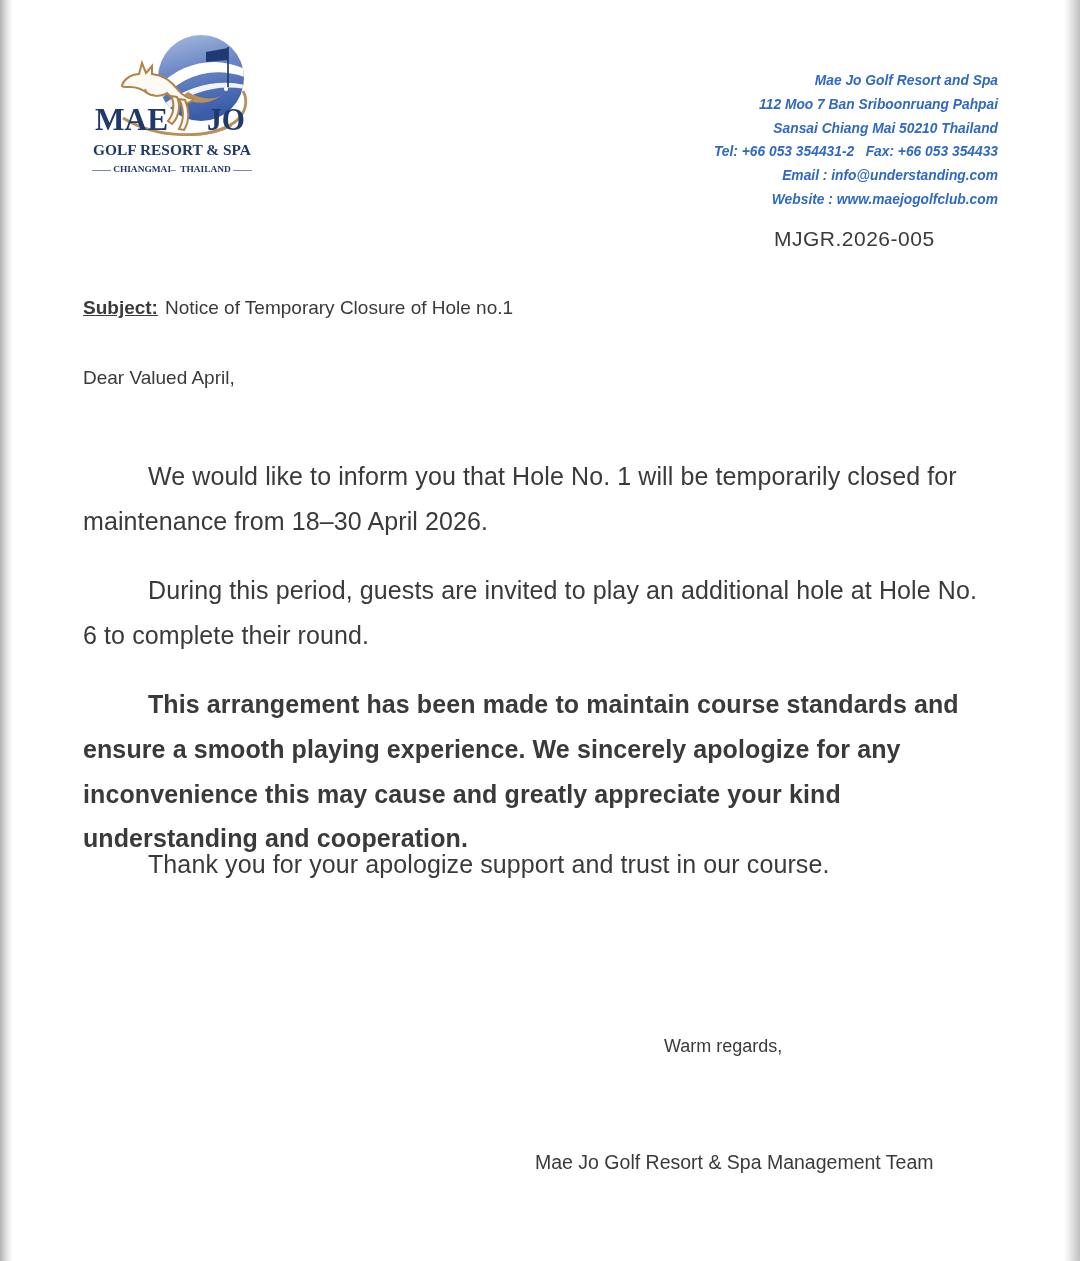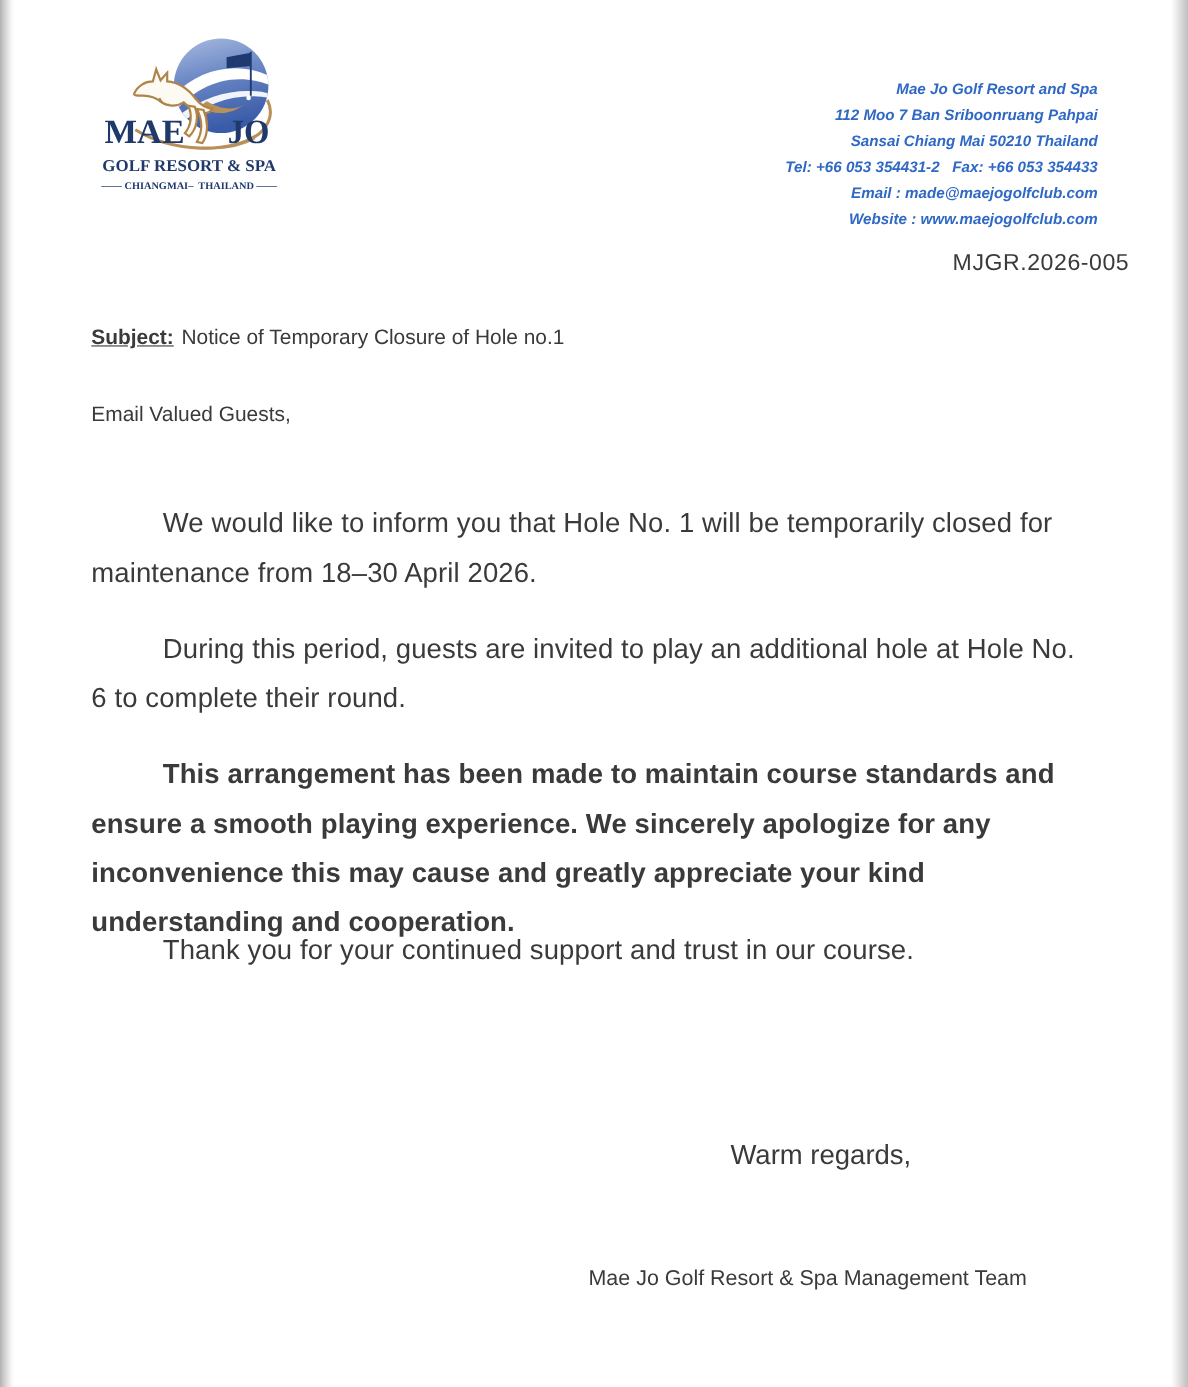--- a/index.html
+++ b/index.html
@@ -31,21 +31,21 @@
     position: absolute; top: 37px; right: 82px;
     text-align: right;
     color: #3069c4;
     font-weight: bold; font-style: italic;
     font-size: 13.8px;
     margin-top: 32px;
   }
   .contact .contact-line { line-height: 23.8px; white-space: pre; }
 
   .ref-number {
-    position: absolute; left: 866px; top: 227px;
+    position: absolute; left: 774px; top: 227px;
     font-size: 21px; letter-spacing: 0.5px; color: #3a3a3a;
   }
 
   .subject-line {
     position: absolute; left: 83px; top: 297px;
     font-size: 19px; color: #3a3a3a;
   }
   .subject-label { font-weight: bold; margin-right: 7px; text-decoration: underline; }
 
   .salutation {
@@ -59,21 +59,21 @@
     text-indent: 65px; color: #3a3a3a;
     letter-spacing: 0.1px;
   }
   .par-1 { top: 429px; }
   .par-2 { top: 543px; }
   .par-3 { top: 657px; font-weight: bold; }
   .par-4 { top: 817px; }
 
   .valediction {
     position: absolute; left: 664px; top: 1036px;
-    font-size: 25px; color: #3a3a3a;
+    font-size: 18px; color: #3a3a3a;
   }
   .signature {
     position: absolute; left: 535px; top: 1151px;
     font-size: 19.5px; color: #3a3a3a;
   }
 </style>
 </head>
 <body>
 
 <div class="page">
@@ -125,33 +125,33 @@
       <text x="8" y="129" textLength="158" lengthAdjust="spacingAndGlyphs" font-family="Liberation Serif, serif" font-weight="600" font-size="15" fill="#20396b">GOLF RESORT &amp; SPA</text>
       <text x="7" y="146" textLength="160" lengthAdjust="spacingAndGlyphs" style="white-space:pre" font-family="Liberation Serif, serif" font-weight="600" font-size="9.2" fill="#20396b">—— CHIANGMAI–  THAILAND ——</text>
     </svg>
   </div>
 
   <div class="contact">
     <div class="contact-line">Mae Jo Golf Resort and Spa</div>
     <div class="contact-line">112 Moo 7 Ban Sriboonruang Pahpai</div>
     <div class="contact-line">Sansai Chiang Mai 50210 Thailand</div>
     <div class="contact-line">Tel: +66 053 354431-2   Fax: +66 053 354433</div>
-    <div class="contact-line">Email : made@maejogolfclub.com</div>
+    <div class="contact-line">Email : info@understanding.com</div>
     <div class="contact-line">Website : www.maejogolfclub.com</div>
   </div>
 
   <div class="ref-number">MJGR.2026-005</div>
 
   <div class="subject-line">
     <span class="subject-label">Subject:</span><span>Notice of Temporary Closure of Hole no.1</span>
   </div>
 
-  <div class="salutation">Email Valued Guests,</div>
+  <div class="salutation">Dear Valued April,</div>
 
   <p class="body-par par-1">We would like to inform you that Hole No. 1 will be temporarily closed for maintenance from 18–30 April 2026.</p>
   <p class="body-par par-2">During this period, guests are invited to play an additional hole at Hole No. 6 to complete their round.</p>
   <p class="body-par par-3">This arrangement has been made to maintain course standards and ensure a smooth playing experience. We sincerely apologize for any inconvenience this may cause and greatly appreciate your kind understanding and cooperation.</p>
-  <p class="body-par par-4">Thank you for your continued support and trust in our course.</p>
+  <p class="body-par par-4">Thank you for your apologize support and trust in our course.</p>
 
   <div class="valediction">Warm regards,</div>
   <div class="signature">Mae Jo Golf Resort &amp; Spa Management Team</div>
 
 </div>
 
 </body></html>

